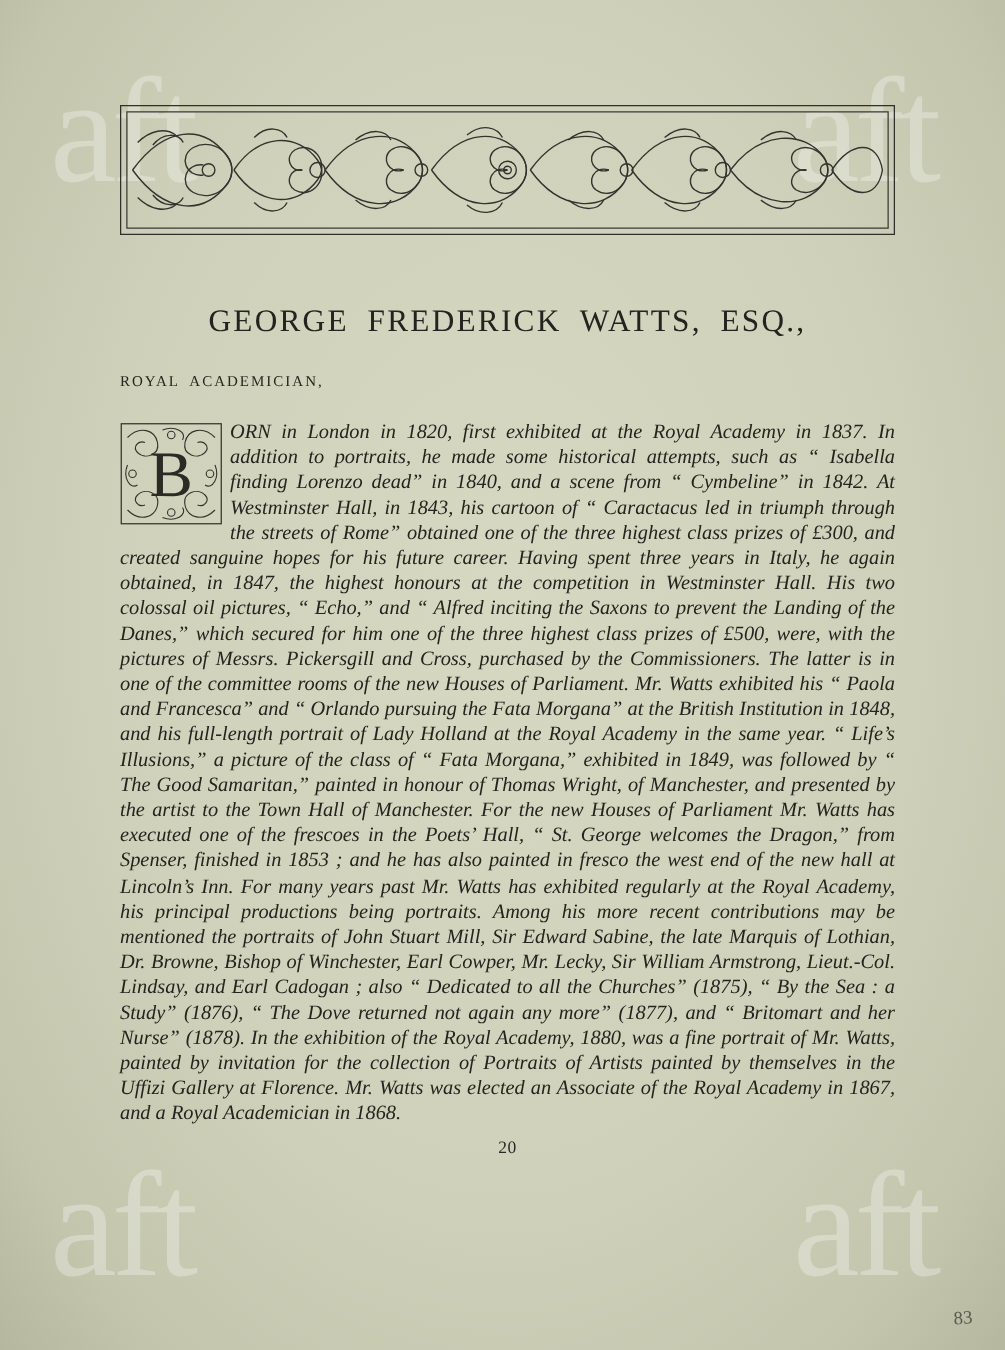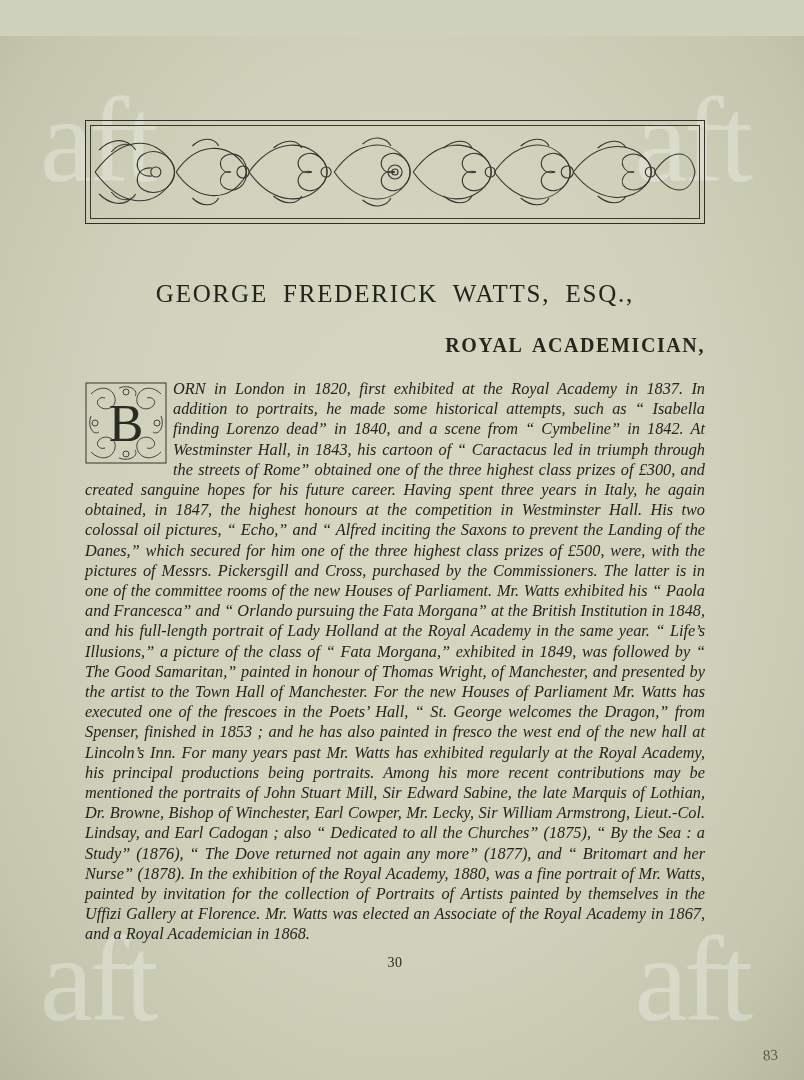--- a/index.html
+++ b/index.html
@@ -15,42 +15,41 @@
     overflow: hidden;
     position: relative;
   }
 
   
   #page {
     position: absolute;
     inset: 0;
     background:
       radial-gradient(ellipse at 50% 45%, #d6d8c2 0%, #cfd1ba 55%, #c3c5ad 85%, #b5b79f 100%);
-    margin-top: 36px;
   }
 
   
   .watermark {
     position: absolute;
     font-family: "Liberation Serif", serif;
     font-size: 120px;
     color: rgba(255,255,255,0.30);
     letter-spacing: -4px;
     user-select: none;
     pointer-events: none;
     line-height: 1;
   }
   .wm-tl { left: 40px; top: 45px; }
   .wm-tr { right: 55px; top: 45px; }
   .wm-bl { left: 40px; bottom: 40px; }
   .wm-br { right: 55px; bottom: 40px; }
 
   #content {
     position: absolute;
-    left: 85px;
+    left: 96px;
     top: 84px;
     width: 620px;
   }
 
   
   .ornament {
     width: 620px;
     height: 104px;
     border: 1.5px solid #2f2f2c;
     box-sizing: border-box;
@@ -72,24 +71,24 @@
     font-weight: normal;
     font-size: 25px;
     letter-spacing: 1.8px;
     text-align: center;
     margin: 56px 0 0 0;
     color: #23231f;
     word-spacing: 7px;
   }
   h2.subtitle {
     font-family: "Liberation Serif", serif;
-    font-weight: bold;
-    font-size: 20px;
+    font-weight: normal;
+    font-size: 12px;
     letter-spacing: 1.6px;
-    text-align: right;
+    text-align: left;
     margin: 26px 0 0 0;
     color: #26261f;
     word-spacing: 4px;
   }
 
   
   .body-text {
     margin-top: 22px;
     font-size: 16.3px;
     line-height: 20.2px;
@@ -210,19 +209,19 @@
             <path d="M76 34 C 80 44, 74 54, 68 50"></path>
             <circle cx="41" cy="10" r="3"></circle>
             <circle cx="41" cy="72" r="3"></circle>
             <circle cx="10" cy="41" r="3"></circle>
             <circle cx="72" cy="41" r="3"></circle>
           </g>
           <text x="41" y="59" text-anchor="middle" font-family="Liberation Serif, serif" font-size="52" fill="#2b2b26">B</text>
         </svg>
       </span>
       <p>ORN in London in 1820, first exhibited at the Royal Academy in 1837.   In addition to portraits, he made some historical attempts, such as “ Isabella finding Lorenzo dead” in 1840, and a scene from “ Cymbeline” in 1842.   At Westminster Hall, in 1843, his cartoon of “ Caractacus led in triumph through the streets of Rome” obtained one of the three highest class prizes of £300, and created sanguine hopes for his future career.   Having spent three years in Italy, he again obtained, in 1847, the highest honours at the competition in Westminster Hall.   His two colossal oil pictures, “ Echo,” and “ Alfred inciting the Saxons to prevent the Landing of the Danes,” which secured for him one of the three highest class prizes of £500, were, with the pictures of Messrs. Pickersgill and Cross, purchased by the Commissioners.   The latter is in one of the committee rooms of the new Houses of Parliament.   Mr. Watts exhibited his “ Paola and Francesca” and “ Orlando pursuing the Fata Morgana” at the British Institution in 1848, and his full-length portrait of Lady Holland at the Royal Academy in the same year.   “ Life’s Illusions,” a picture of the class of “ Fata Morgana,” exhibited in 1849, was followed by “ The Good Samaritan,” painted in honour of Thomas Wright, of Manchester, and presented by the artist to the Town Hall of Manchester.   For the new Houses of Parliament Mr. Watts has executed one of the frescoes in the Poets’ Hall, “ St. George welcomes the Dragon,” from Spenser, finished in 1853 ; and he has also painted in fresco the west end of the new hall at Lincoln’s Inn.   For many years past Mr. Watts has exhibited regularly at the Royal Academy, his principal productions being portraits.   Among his more recent contributions may be mentioned the portraits of John Stuart Mill, Sir Edward Sabine, the late Marquis of Lothian, Dr. Browne, Bishop of Winchester, Earl Cowper, Mr. Lecky, Sir William Armstrong, Lieut.-Col. Lindsay, and Earl Cadogan ; also “ Dedicated to all the Churches” (1875), “ By the Sea : a Study” (1876), “ The Dove returned not again any more” (1877), and “ Britomart and her Nurse” (1878).   In the exhibition of the Royal Academy, 1880, was a fine portrait of Mr. Watts, painted by invitation for the collection of Portraits of Artists painted by themselves in the Uffizi Gallery at Florence.   Mr. Watts was elected an Associate of the Royal Academy in 1867, and a Royal Academician in 1868.</p>
-      <div class="folio">30</div>
+      <div class="folio">20</div>
     </div>
 
   </div>
 
   <div class="corner-num">83</div>
 </div>
 
 </body></html>

